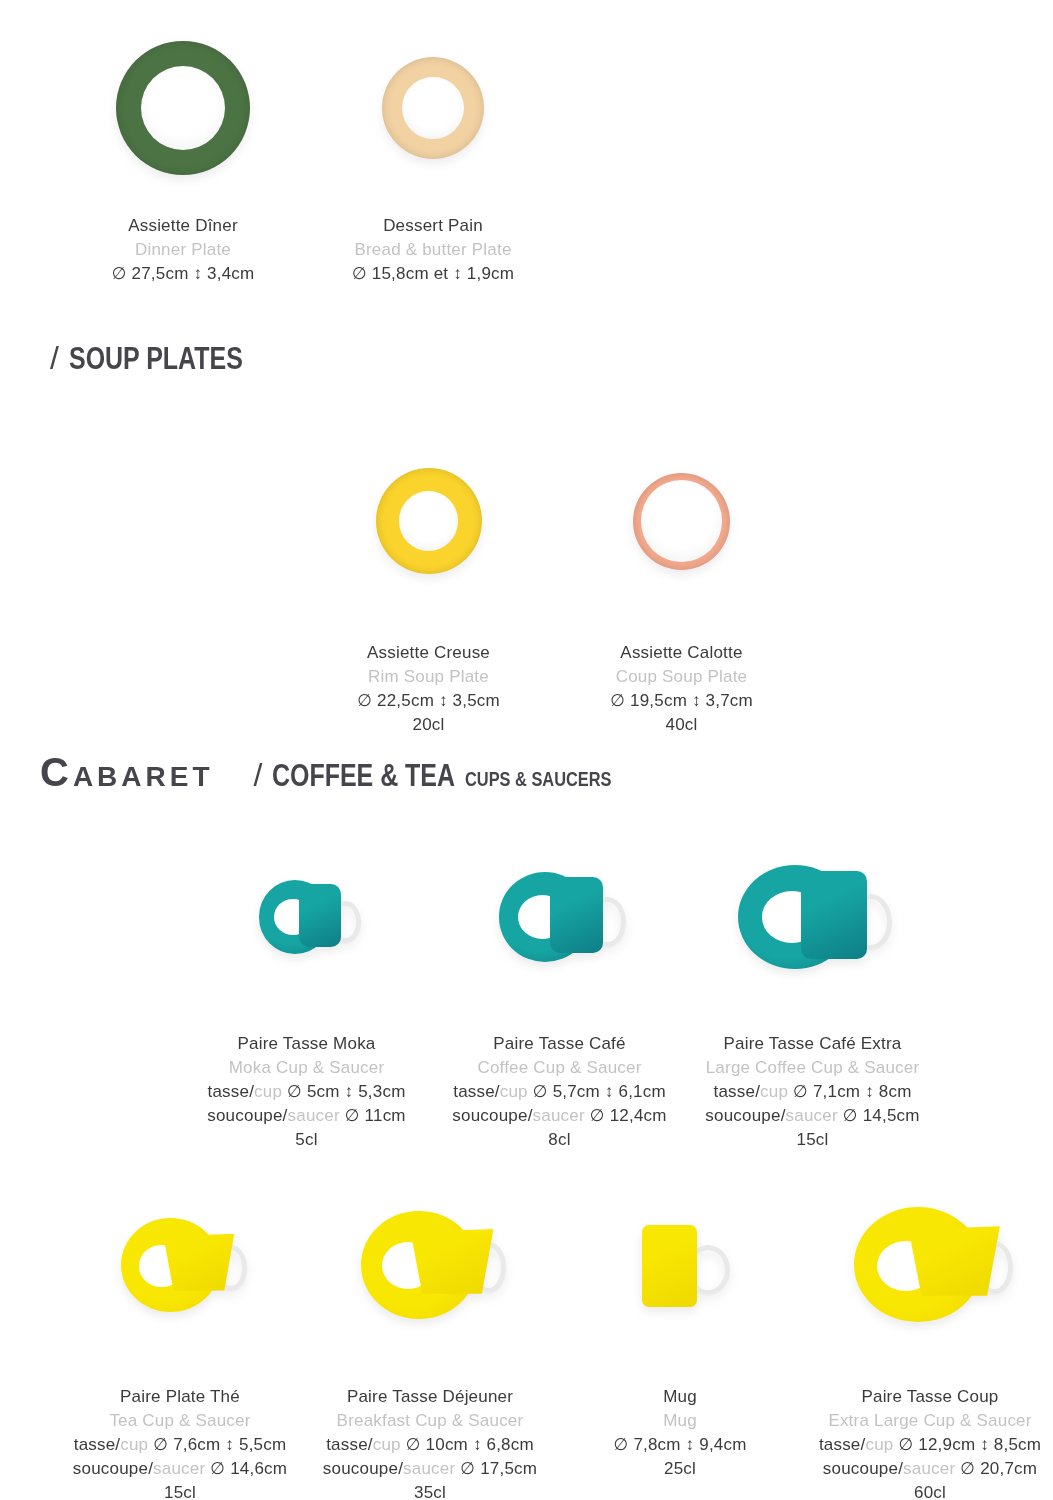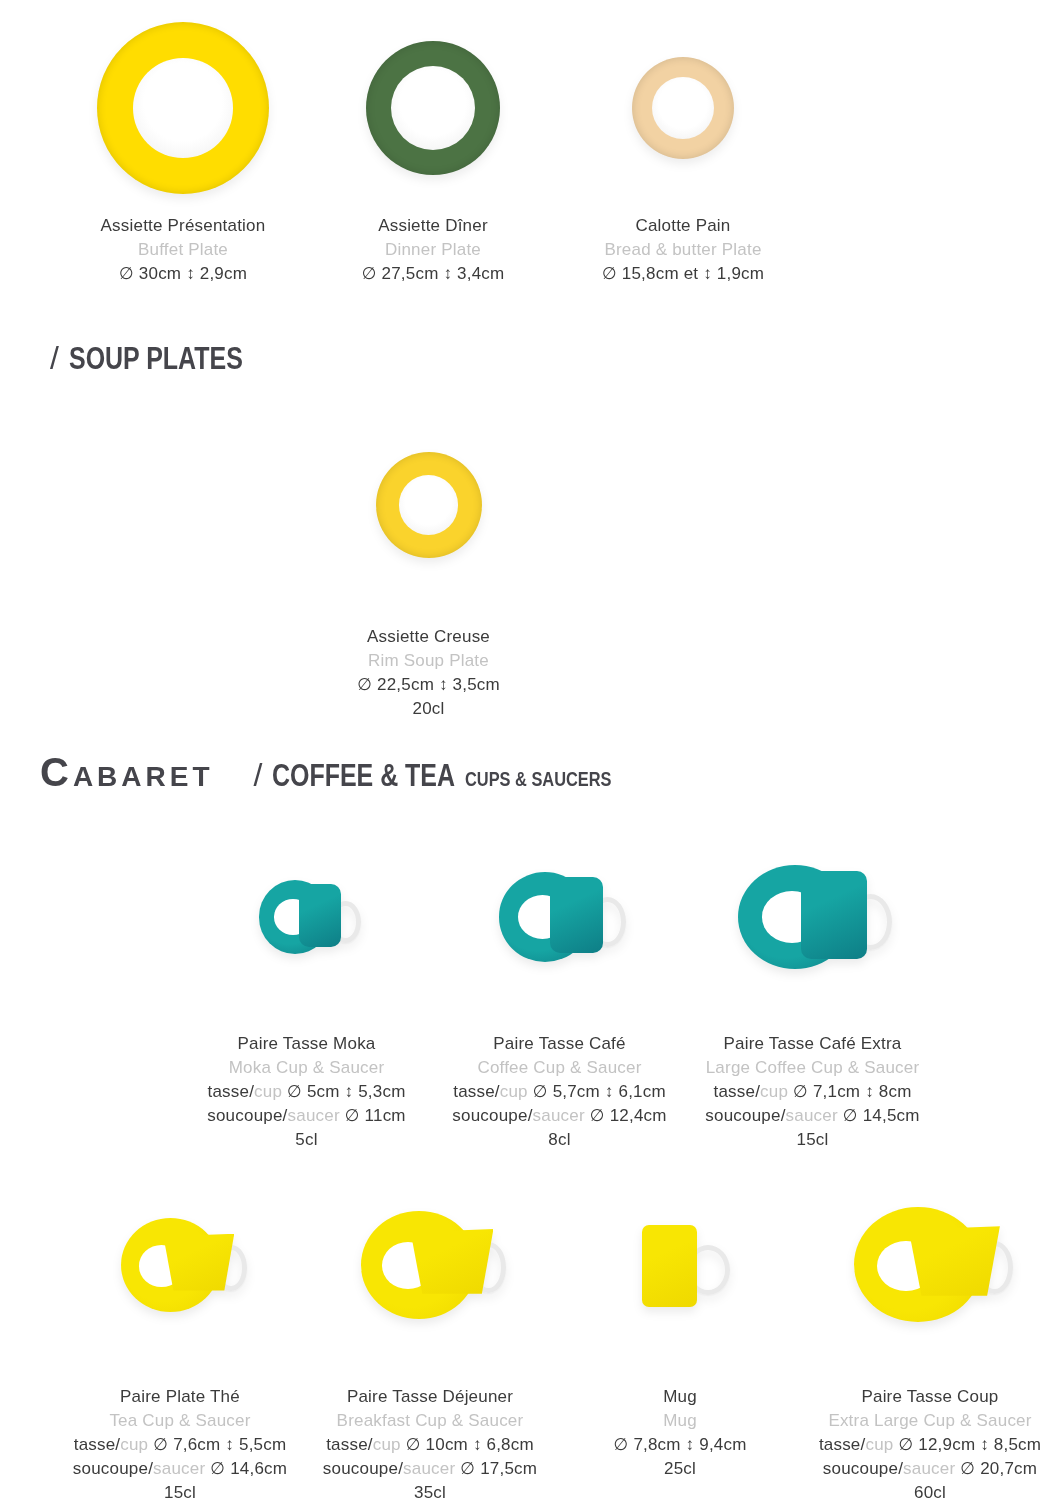--- a/index.html
+++ b/index.html
@@ -8,21 +8,21 @@
     width:1053px;height:1500px;
     background:#ffffff;
     overflow:hidden;
     font-family:"Liberation Sans","DejaVu Sans",sans-serif;
     color:#3B3B3B;
   }
 
   
   .row{position:absolute;display:flex;}
   #row-flat {top:8px;   left:58px;}
-  #row-soup {top:405px; left:302px;}
+  #row-soup {top:421px; left:302px;}
   #row-cup1 {top:832px; left:180px;}
   #row-cup2 {top:1187px;left:55px;}
 
   .card{display:flex;flex-direction:column;align-items:center;text-align:center;}
   .card-flat{width:250px;}
   .card-soup{width:253px;}
   .card-cup1{width:253px;justify-content:space-between;}
   .card-cup2{width:250px;}
 
   .art{position:relative;width:100%;display:flex;align-items:center;justify-content:center;}
@@ -75,45 +75,35 @@
   .cs .cup{z-index:4;}
 </style>
 </head>
 <body>
 
 <div id="page">
 
   <div class="row" id="row-flat">
       <div class="card card-flat">
         <div class="art">
-          <div class="plate" style="height: 172px; width: 172px; background: rgb(255, 221, 0);">
-            <div class="plate-center" style="height: 58%; width: 58%;"></div>
-          </div>
-        </div>
-        <div class="t-name">Assiette Présentation</div>
-        <div class="t-sub">Buffet Plate</div>
-        <div class="t-dim"><span>∅ 30cm ↕ 2,9cm</span></div>
-      </div>
-      <div class="card card-flat">
-        <div class="art">
           <div class="plate" style="height: 134px; width: 134px; background: rgb(76, 115, 68);">
             <div class="plate-center" style="height: 63%; width: 63%;"></div>
           </div>
         </div>
         <div class="t-name">Assiette Dîner</div>
         <div class="t-sub">Dinner Plate</div>
         <div class="t-dim"><span>∅ 27,5cm ↕ 3,4cm</span></div>
       </div>
       <div class="card card-flat">
         <div class="art">
           <div class="plate" style="height: 102px; width: 102px; background: rgb(242, 210, 163);">
             <div class="plate-center" style="height: 61%; width: 61%;"></div>
           </div>
         </div>
-        <div class="t-name">Calotte Pain</div>
+        <div class="t-name">Dessert Pain</div>
         <div class="t-sub">Bread &amp; butter Plate</div>
         <div class="t-dim"><span>∅ 15,8cm et ↕ 1,9cm</span></div>
       </div>
     </div>
 
   <div class="heading" id="heading-soup">
     <span class="h-sep">/</span>
     <span class="h-en">SOUP PLATES</span>
   </div>
 
@@ -121,20 +111,31 @@
       <div class="card card-soup">
         <div class="art">
           <div class="plate" style="height: 106px; width: 106px; background: rgb(250, 211, 44);">
             <div class="plate-center" style="height: 56%; width: 56%;"></div>
           </div>
         </div>
         <div class="t-name">Assiette Creuse</div>
         <div class="t-sub">Rim Soup Plate</div>
         <div class="t-dim"><span>∅ 22,5cm ↕ 3,5cm</span></div>
         <div class="t-dim">20cl</div>
+      </div>
+      <div class="card card-soup">
+        <div class="art">
+          <div class="plate" style="height: 97px; width: 97px; background: rgb(244, 169, 141);">
+            <div class="plate-center" style="height: 84%; width: 84%;"></div>
+          </div>
+        </div>
+        <div class="t-name">Assiette Calotte</div>
+        <div class="t-sub">Coup Soup Plate</div>
+        <div class="t-dim"><span>∅ 19,5cm ↕ 3,7cm</span></div>
+        <div class="t-dim">40cl</div>
       </div>
     </div>
 
   <div class="heading" id="heading-cups">
     <span class="h-brand">Cabaret</span>
     <span class="h-sep">/</span>
     <span class="h-en-cups">COFFEE &amp; TEA</span>
     <span class="h-en-small">CUPS &amp; SAUCERS</span>
   </div>
 

